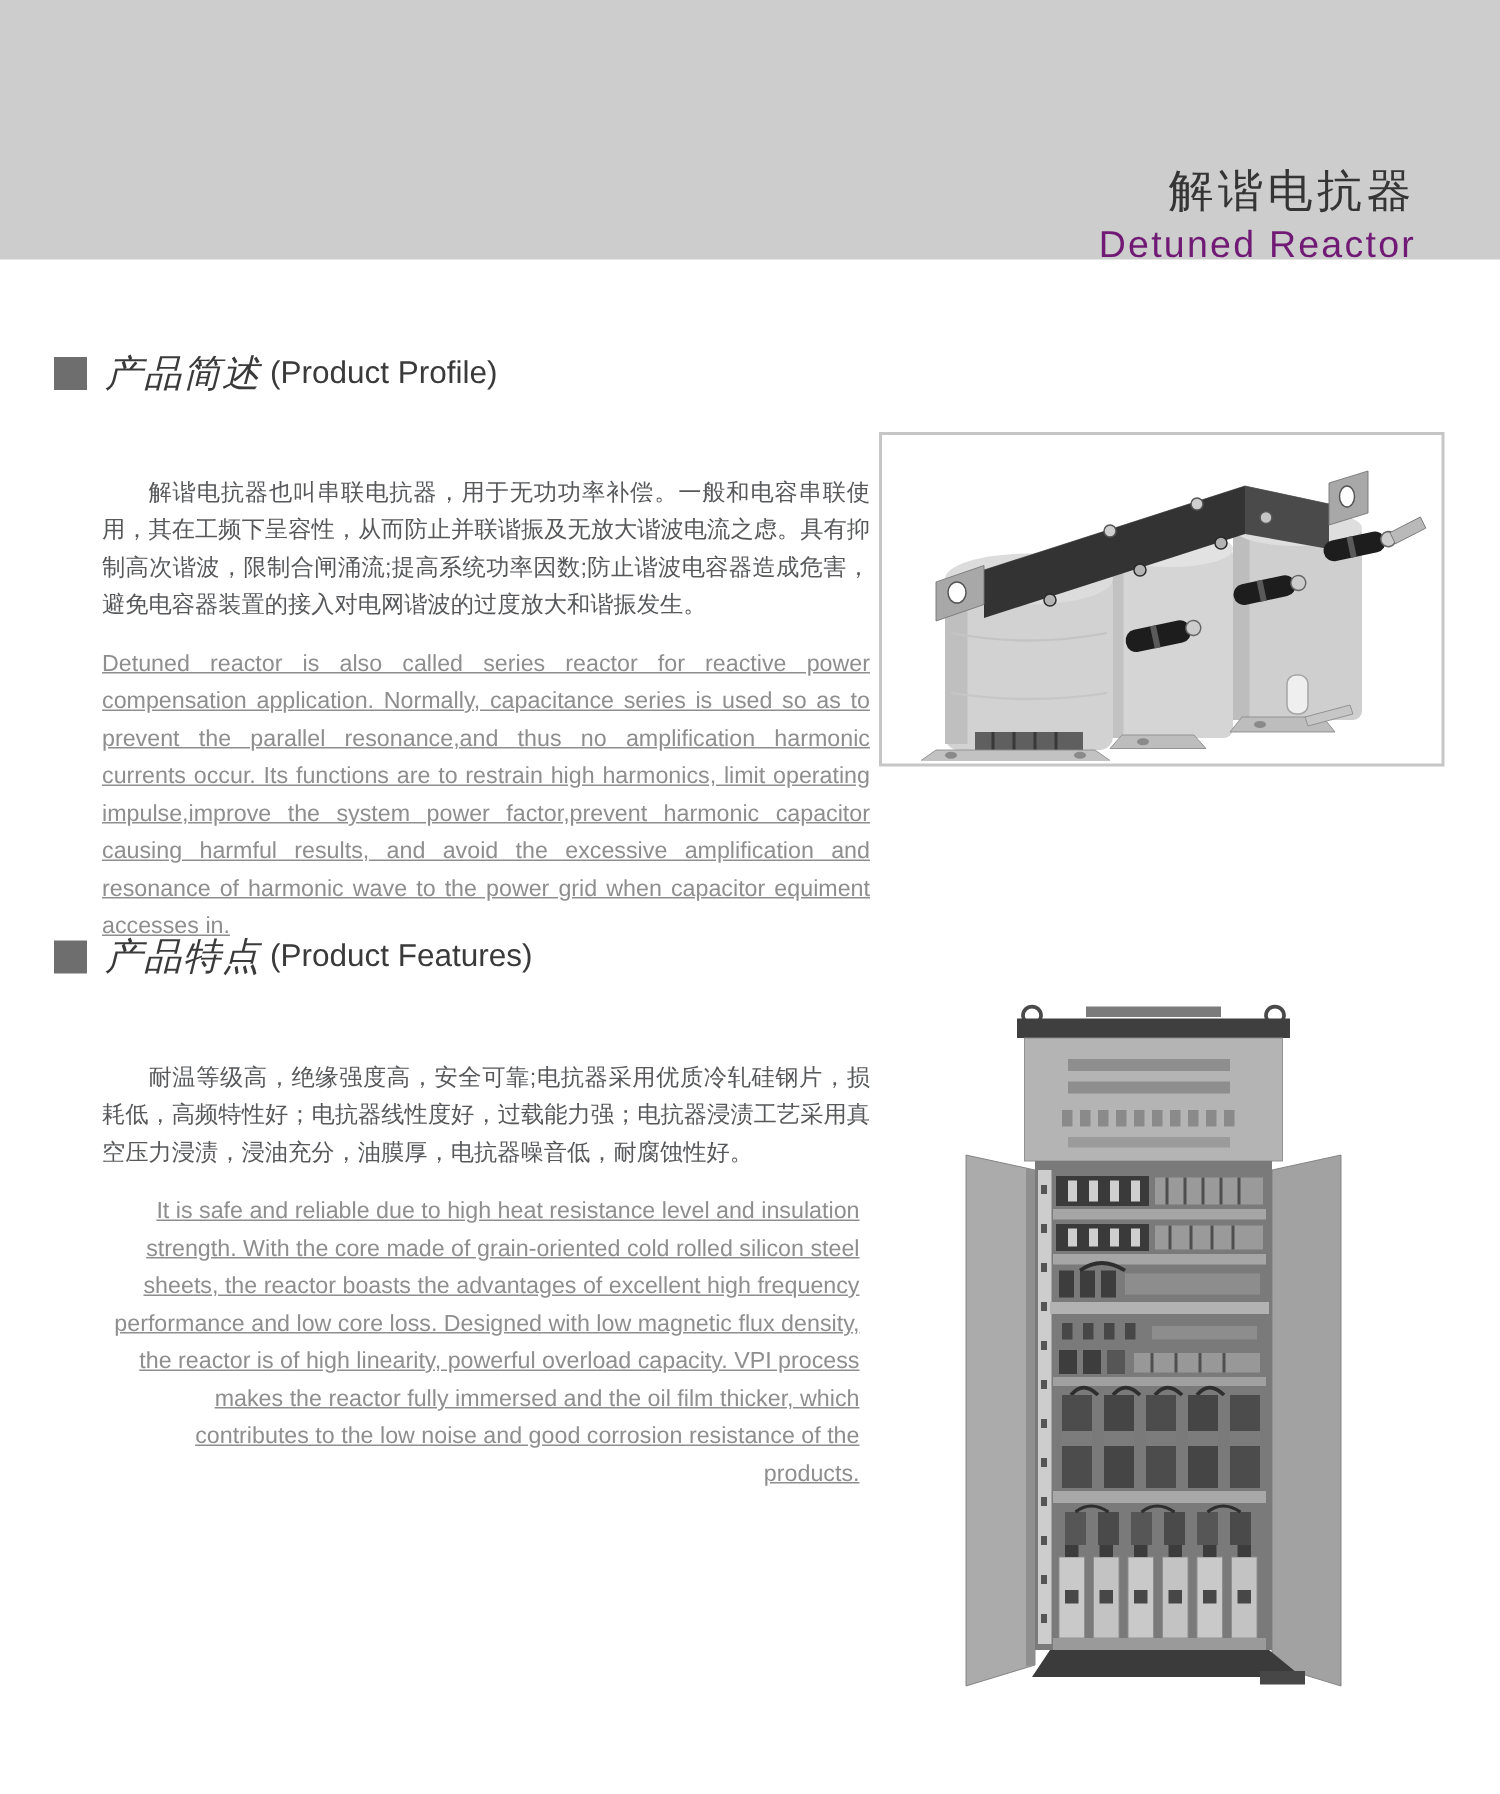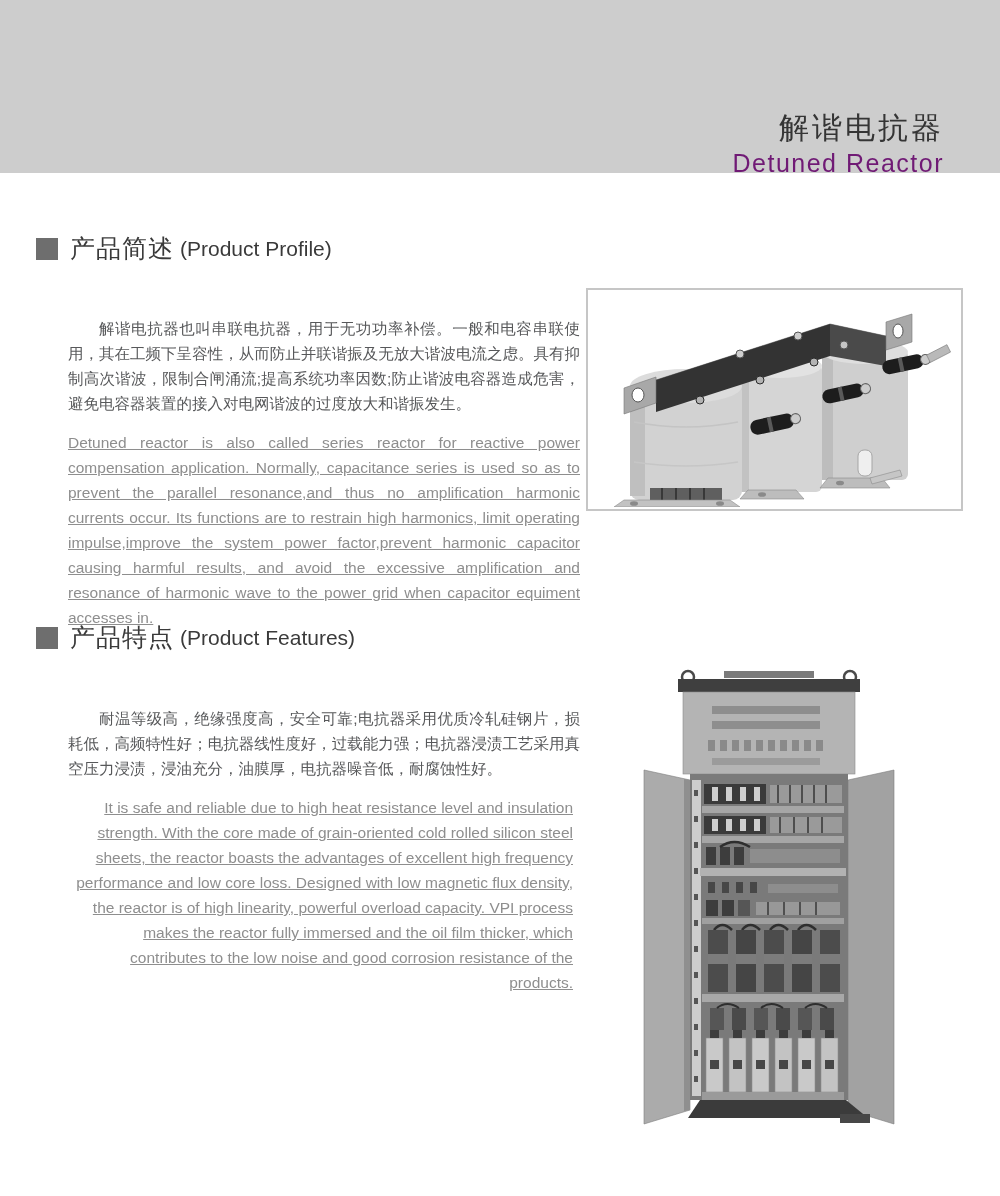--- a/index.html
+++ b/index.html
@@ -8,21 +8,21 @@
     font-family:"Liberation Sans","DejaVu Sans",sans-serif;overflow:hidden;
   }
   
   .header-band{position:absolute;left:0;top:0;width:1000px;height:173px;background:#cdcdcd;}
   .title-block{position:absolute;right:56px;top:71px;text-align:right;margin-top:40px;}
   .title-zh{font-size:30px;color:#353535;letter-spacing:3px;line-height:34px;}
   .title-en{font-size:25px;color:#701a75;letter-spacing:1.5px;line-height:30px;margin-top:3px;}
   
   .section-heading{position:absolute;left:36px;display:flex;align-items:center;}
   .bullet{width:22px;height:22px;background:#6e6e6e;margin-right:12px;flex:0 0 auto;}
-  .h-zh{font-size:25px;color:#3a3a3a;letter-spacing:1px;}
+  .h-zh{font-size:25px;color:#3a3a3a;letter-spacing:1px;font-style:italic;}
   .h-en{font-size:21px;color:#3a3a3a;margin-left:6px;}
   
   .col-text{position:absolute;left:68px;width:512px;margin-top:28px;}
   .p-zh{margin:0;font-size:15.5px;line-height:25px;color:#57585a;text-align:justify;text-indent:2em;}
   .p-en{margin:14px 0 0 0;font-size:15.5px;line-height:25px;color:#8e8e8e;text-align:justify;text-decoration:underline;}
   .p-en.ragged{text-align:right;width:505px;}
   
   .img-box{
     position:absolute;left:586px;top:288px;width:373px;height:219px;
     border:2px solid #c6c6c6;background:#ffffff;display:flex;align-items:center;justify-content:center;

